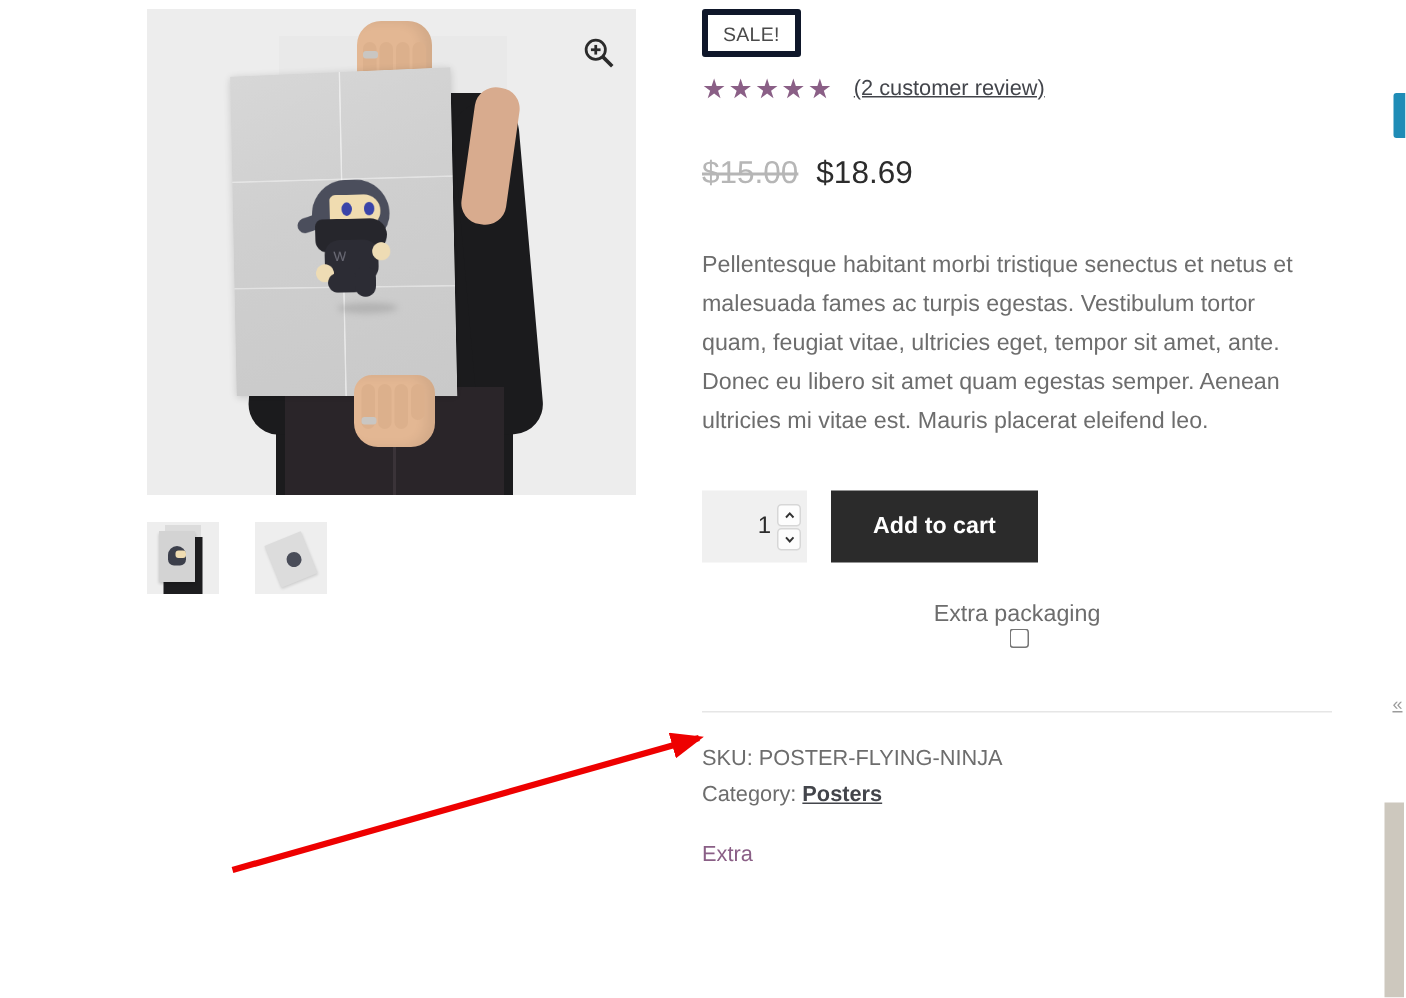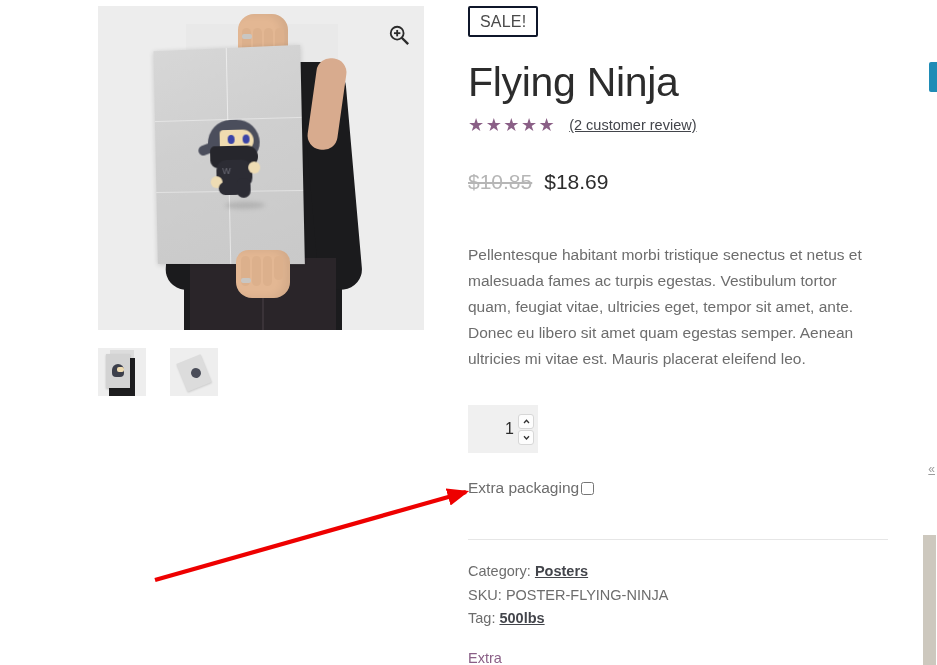--- a/index.html
+++ b/index.html
@@ -173,24 +173,24 @@
 
   
   #summary {
     position: absolute;
     left: 468px;
     top: 6px;
     width: 420px;
   }
   #sale-badge {
     display: inline-block;
-    border: 2px solid #0f172a;
+    border: 4px solid #0f172a;
     border-radius: 2px;
     padding: 6px 10px 5px 10px;
-    font-size: 16px;
+    font-size: 13px;
     letter-spacing: .2px;
     color: #4a4a4a;
     background: #ffffff;
     line-height: 1;
   }
   #product-title {
     margin: 24px 0 0 0;
     font-size: 41px;
     font-weight: 300;
     line-height: 1.05;
@@ -213,21 +213,21 @@
   #price-row {
     margin-top: 36px;
     display: flex;
     align-items: baseline;
     gap: 12px;
     font-size: 21px;
   }
   #price-old { color: #b6b6b6; text-decoration: line-through; }
   #price-new { color: #2c2c2c; }
   #description {
-    margin-top: 48px;
+    margin-top: 36px;
     width: 414px;
     font-size: 15.5px;
     line-height: 1.67;
     color: #6d6d6d;
   }
   #cart-row {
     margin-top: 34px;
     display: flex;
     align-items: stretch;
     gap: 16px;
@@ -277,20 +277,21 @@
     border: none;
     font-size: 15.5px;
     font-weight: bold;
     cursor: pointer;
     font-family: "Liberation Sans", sans-serif;
   }
   #extra-row {
     margin-top: 26px;
     display: flex;
     align-items: center;
+    flex-direction: column;
   }
   #extra-label { font-size: 15.5px; color: #6d6d6d; }
   #extra-checkbox {
     width: 13px; height: 13px;
     margin: 0 0 0 2px;
     cursor: pointer;
   }
   #meta-divider {
     margin-top: 42px;
     width: 420px;
@@ -426,29 +427,28 @@
       <span class="t-poster2"></span>
       <span class="t-ninja2"></span>
     </div>
   </div>
 </div>
 
 <div id="summary">
 
   <span id="sale-badge">SALE!</span>
 
-  <h1 id="product-title">Flying Ninja</h1>
 
   <div id="rating-row">
     <span id="stars">★★★★★</span>
     <a id="review-link">(2 customer review)</a>
   </div>
 
   <div id="price-row">
-    <span id="price-old">$10.85</span>
+    <span id="price-old">$15.00</span>
     <span id="price-new">$18.69</span>
   </div>
 
   <p id="description">Pellentesque habitant morbi tristique senectus et netus et malesuada fames ac turpis egestas. Vestibulum tortor quam, feugiat vitae, ultricies eget, tempor sit amet, ante. Donec eu libero sit amet quam egestas semper. Aenean ultricies mi vitae est. Mauris placerat eleifend leo.</p>
 
   <div id="cart-row">
     <div id="qty-box">
       <input id="qty-value" type="text" value="1" style="">
       <span class="spinner">
         <span class="spin-btn">
@@ -456,41 +456,38 @@
             <path d="M1 4 L3.5 1.3 L6 4"></path>
           </svg>
         </span>
         <span class="spin-btn">
           <svg width="7" height="5" viewBox="0 0 7 5" fill="none" stroke="#333" stroke-width="1.3">
             <path d="M1 1.3 L3.5 4 L6 1.3"></path>
           </svg>
         </span>
       </span>
     </div>
+    <button id="add-to-cart">Add to cart</button>
   </div>
 
   <div id="extra-row">
     <span id="extra-label">Extra packaging</span>
     <input id="extra-checkbox" type="checkbox" style="">
   </div>
 
   <div id="meta-divider"></div>
 
   <div id="meta">
     <div>
+      <span>SKU:</span>
+      <span>POSTER-FLYING-NINJA</span>
+    </div>
+    <div>
       <span>Category:</span>
       <a>Posters</a>
-    </div>
-    <div>
-      <span>SKU:</span>
-      <span>POSTER-FLYING-NINJA</span>
-    </div>
-    <div>
-      <span>Tag:</span>
-      <a>500lbs</a>
     </div>
   </div>
 
   <a id="edit-link">Extra</a>
 </div>
 
 <div id="social-tab"></div>
 <span id="collapse-arrow">«</span>
 <div id="scrollbar-track">
   <div id="scrollbar-thumb"></div>

